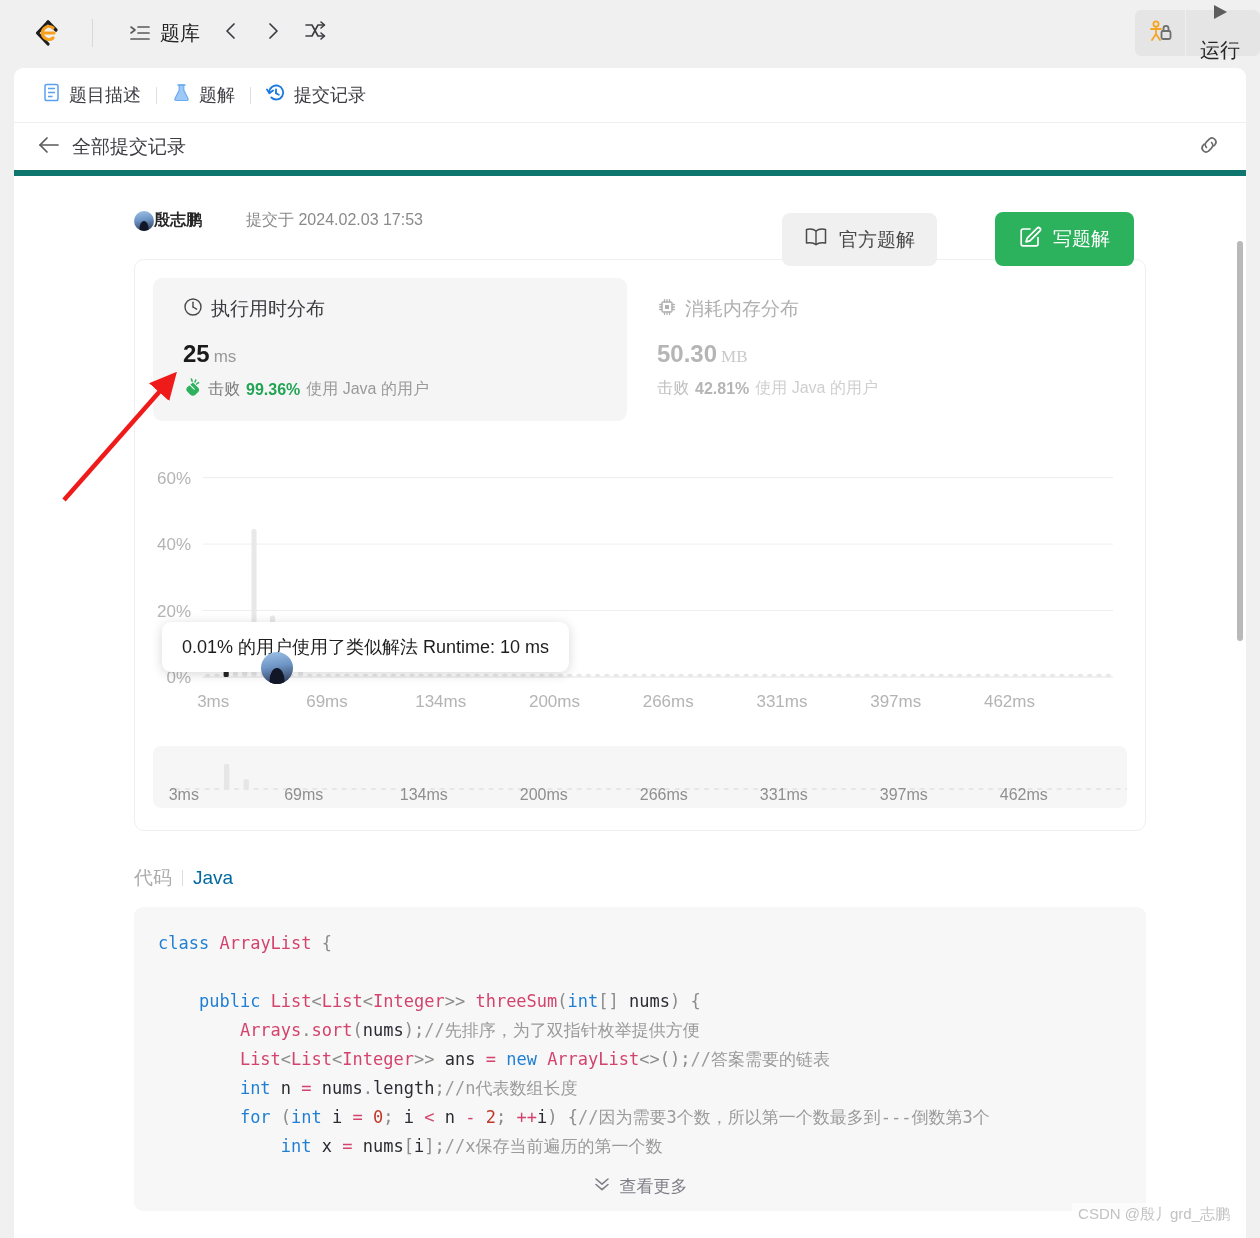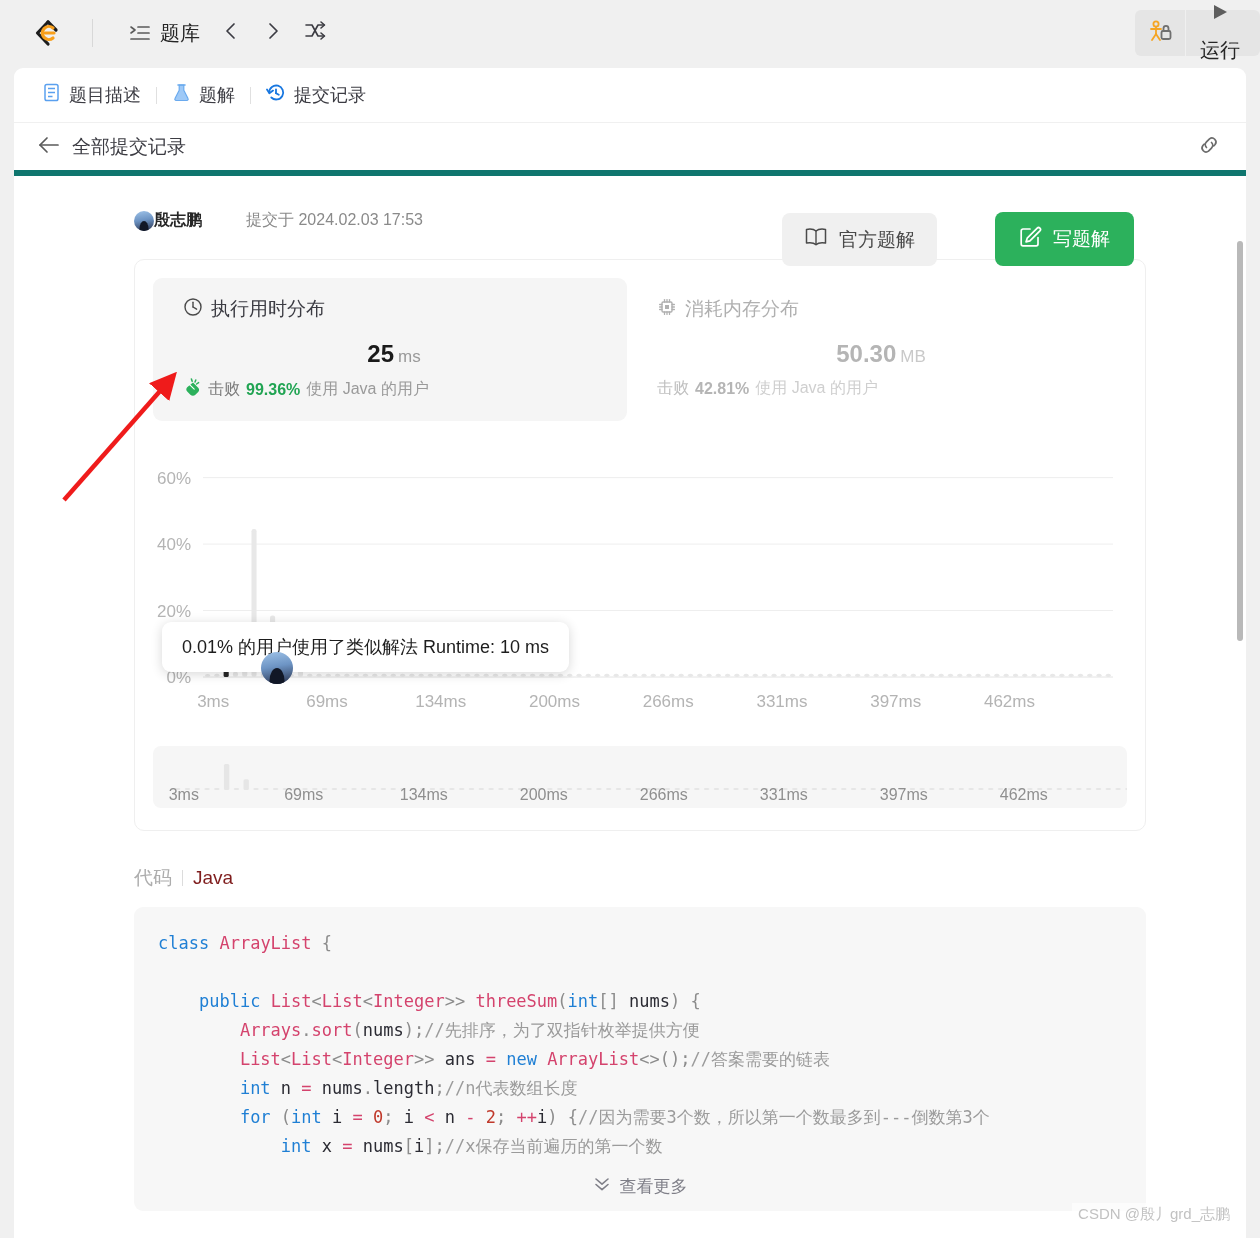--- a/index.html
+++ b/index.html
@@ -119,32 +119,32 @@
   
   .stats-card {
     margin-top: 28px;
     background: #ffffff;
     border: 1px solid #efefef;
     border-radius: 10px;
     padding: 18px 18px 22px 18px;
   }
   .stats-row { display: flex; gap: 0px; }
   .stat {
-    flex: 1; border-radius: 9px; padding: 18px 22px 20px 30px; text-align: center;
+    flex: 1; border-radius: 9px; padding: 18px 22px 20px 30px;
   }
   .stat.active { background: #f5f5f5; max-width: 474px; }
   .stat-head {
     display: flex; align-items: center; gap: 8px;
     font-size: 19px; color: #3c3c43;
   }
   .stat.dim .stat-head { color: #b0b0b0; }
   .stat-value { margin-top: 18px; font-size: 24px; color: #1a1a1a; font-weight: 700; }
   .stat-value .unit { font-size: 17px; color: #9a9a9a; font-weight: 400; margin-left: 4px; }
   .stat.dim .stat-value { color: #b5b5b5; }
-  .stat.dim .stat-value .unit { color: #c9c9c9; }
+  .stat.dim .stat-value .unit { color: #c9c9c9; font-family: Liberation Serif, serif; }
   .stat-sub { margin-top: 10px; font-size: 16px; color: #7d7d7d; display: flex; align-items: center; gap: 6px; }
   .stat-sub .pct { color: #21a453; font-weight: 700; }
   .stat-sub .java { color: #9a9a9a; }
   .stat.dim .stat-sub { color: #c0c0c0; }
   .stat.dim .stat-sub .pct { color: #b5b5b5; font-weight: 700; }
   .stat.dim .stat-sub .java { color: #cfcfcf; }
 
   
   .chart-wrap { position: relative; margin-top: 26px; height: 285px; }
   .chart-svg { display: block; }
@@ -172,21 +172,21 @@
     height: 62px; position: relative; overflow: hidden;
   }
 
   
   .code-head {
     margin-top: 34px; display: flex; align-items: center; gap: 10px;
     font-size: 19px;
   }
   .code-head .lbl { color: #adadad; }
   .code-head .bar { width: 1px; height: 16px; background: #dcdcdc; }
-  .code-head .lang { color: #7f1d1d; }
+  .code-head .lang { color: #0369a1; }
 
   .code-box {
     margin-top: 16px;
     background: #f7f7f7; border-radius: 9px;
     padding: 22px 0 0 0;
     position: relative;
   }
   pre.code {
     font-family: "DejaVu Sans Mono", "Liberation Mono", monospace;
     font-size: 17px; line-height: 29px;

